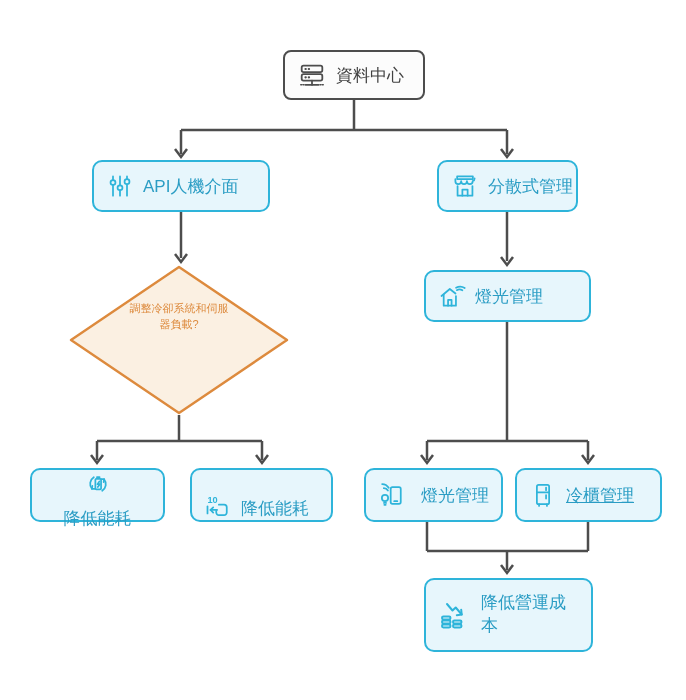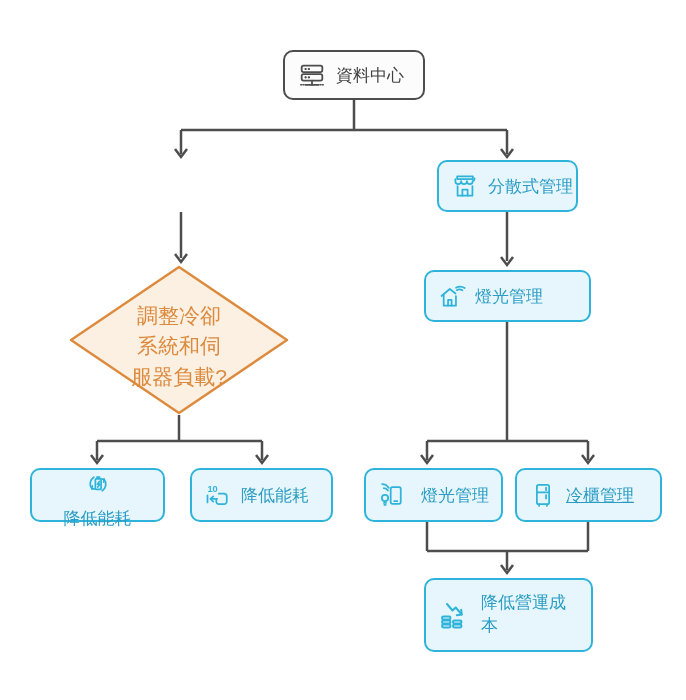--- a/index.html
+++ b/index.html
@@ -19,21 +19,21 @@
   .node.neutral {
     background:#fcfcfc; border:2px solid #4d4d4d; color:#424242;
   }
   .node .icon { flex:0 0 auto; display:flex; align-items:center; justify-content:center; }
   .node .label { white-space:nowrap; }
   .node .label.wrap { white-space:normal; line-height:1.35; }
   .diamond-wrap { position:absolute; z-index:1; }
   .diamond-wrap svg { position:absolute; left:0; top:0; }
   .diamond-label {
     position:absolute; z-index:2; width:100px; left:60px; top:36px;
-    text-align:center; color:#dd8a3d; font-size:21px; line-height:1.45;
+    text-align:center; color:#dd8a3d; font-size:11px; line-height:1.45;
   }
   svg.iconsvg { display:block; }
 </style>
 </head>
 <body>
 
 <div class="canvas">
 
   <svg class="connectors" width="686" height="700" viewBox="0 0 686 700">
     <g stroke="#4d4d4d" stroke-width="2.5" fill="none">
@@ -55,34 +55,47 @@
       <path d="M175 254 L181 262 L187 254"></path>
       <path d="M501 257 L507 265 L513 257"></path>
       <path d="M91 455 L97 463 L103 455"></path>
       <path d="M256 455 L262 463 L268 455"></path>
       <path d="M421 455 L427 463 L433 455"></path>
       <path d="M582 455 L588 463 L594 455"></path>
       <path d="M501 565 L507 573 L513 565"></path>
     </g>
   </svg>
 
-  <div class="node neutral" style="left:283px; top:50px; width:142px; height:50px;">
+  <div class="node neutral" style="left:283px; top:50px; width:142px; height:50px;border-radius:8px;">
     <span class="icon">
       <svg class="iconsvg" width="30" height="30" viewBox="0 0 32 32" stroke="#4d4d4d" stroke-width="1.9" fill="none" stroke-linecap="round">
         <rect x="5" y="6" width="22" height="7" rx="2"></rect>
         <rect x="5" y="15" width="22" height="7" rx="2"></rect>
         <path d="M9 9.5 h0.4 M12.5 9.5 h0.4 M9 18.5 h0.4 M12.5 18.5 h0.4" stroke-width="2.2"></path>
         <path d="M16 22 V26.5"></path>
         <path d="M9 26.5 H23"></path>
         <path d="M4 26.5 h1 M6.5 26.5 h1 M24.5 26.5 h1 M27 26.5 h1" stroke-width="1.6"></path>
       </svg>
     </span>
     <span class="label">資料中心</span>
   </div>
 
+  <div class="node cyan" style="left:92px; top:160px; width:178px; height:52px;">
+    <span class="icon">
+      <svg class="iconsvg" width="28" height="28" viewBox="0 0 32 32" stroke="#2eb4da" stroke-width="2" fill="none" stroke-linecap="round">
+        <path d="M8 5 V9 M8 15 V27"></path>
+          <circle cx="8" cy="12" r="2.8"></circle>
+        <path d="M16 5 V15 M16 21 V27"></path>
+          <circle cx="16" cy="18" r="2.8"></circle>
+        <path d="M24 5 V8 M24 14 V27"></path>
+          <circle cx="24" cy="11" r="2.8"></circle>
+      </svg>
+    </span>
+    <span class="label">API人機介面</span>
+  </div>
 
   <div class="node cyan" style="left:437px; top:160px; width:141px; height:52px;">
     <span class="icon">
       <svg class="iconsvg" width="28" height="28" viewBox="0 0 32 32" stroke="#2eb4da" stroke-width="2" fill="none" stroke-linecap="round" stroke-linejoin="round">
         <path d="M7 5 H25 V8 H7 Z"></path>
         <path d="M5 8 v2.5 a3.3 3.3 0 0 0 6.6 0 a3.3 3.3 0 0 0 6.6 0 a3.3 3.3 0 0 0 6.6 0 a3.3 3.3 0 0 0 2.2 -3.1"></path>
         <path d="M7.5 16 V27 H24.5 V16"></path>
         <path d="M13 27 V20 H19 V27"></path>
       </svg>
     </span>
@@ -117,21 +130,21 @@
         <path d="M17.6 13 l-2.2 3.2 h2.6 l-2.2 3.2"></path>
         <path d="M9 21.5 a9 9 0 0 1 2.2 -13.2"></path>
         <path d="M9 21.5 l3.4 0.2 M9 21.5 l0.5 -3.3"></path>
         <path d="M23 10.5 a9 9 0 0 1 -2.2 13.2"></path>
         <path d="M23 10.5 l-3.4 -0.2 M23 10.5 l-0.5 3.3"></path>
       </svg>
     </span>
     <span class="label">降低能耗</span>
   </div>
 
-  <div class="node cyan" style="left:190px; top:468px; width:143px; height:54px;">
+  <div class="node cyan" style="left:190px; top:468px; width:143px; height:54px;align-items:flex-end;">
     <span class="icon">
       <svg class="iconsvg" width="28" height="28" viewBox="0 0 32 32" stroke="#2eb4da" stroke-width="2" fill="none" stroke-linecap="round" stroke-linejoin="round">
         <text x="4" y="12" font-size="10.5" font-weight="bold" fill="#2eb4da" stroke="none" font-family="Liberation Sans, sans-serif">10</text>
         <path d="M4 16.5 V24.5"></path>
         <path d="M7.5 20.5 H15"></path>
         <path d="M10.5 17.5 L7.5 20.5 L10.5 23.5"></path>
         <path d="M17 14.5 h6 a3 3 0 0 1 3 3 v6 a3 3 0 0 1 -3 3 h-6 a3 3 0 0 1 -3 -3 v-2"></path>
       </svg>
     </span>
     <span class="label">降低能耗</span>

